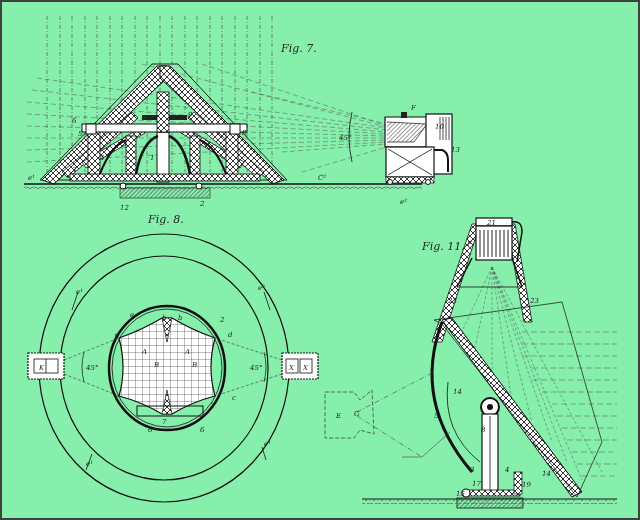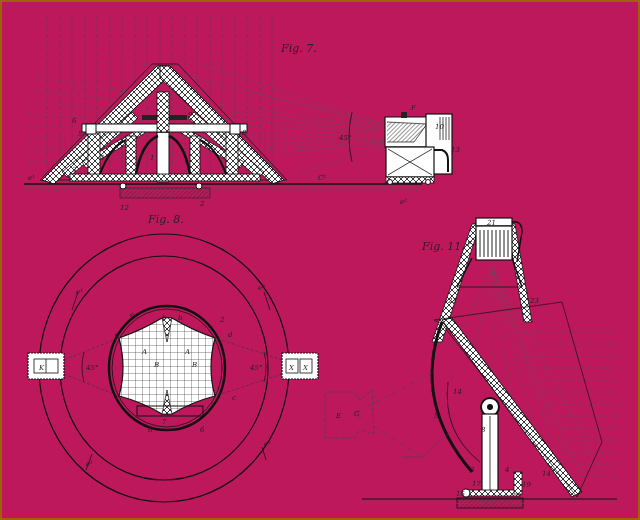--- a/index.html
+++ b/index.html
@@ -1,19 +1,19 @@
 <!DOCTYPE html>
 <html><head>
 <meta charset="utf-8">
 <style>
   html, body { margin: 0; padding: 0; background: #ffffff; }
   body { width: 640px; height: 520px; overflow: hidden; font-family: "DejaVu Serif", serif; }
   .sheet {
     position: absolute; left: 0; top: 0; width: 636px; height: 516px;
-    border: 2px solid #a16207; background: #be185d;
+    border: 2px solid #404040; background: #86efac;
   }
   svg { position: absolute; left: 0; top: 0; }
   .fig-label { font-family: "DejaVu Serif", serif; font-style: italic; font-size: 11px; fill: #222; }
   .ref { font-family: "DejaVu Serif", serif; font-style: italic; font-size: 7px; fill: #222; }
   .ang { font-family: "DejaVu Serif", serif; font-style: italic; font-size: 7px; fill: #222; }
 </style>
 </head>
 <body>
 
 <div class="sheet">

